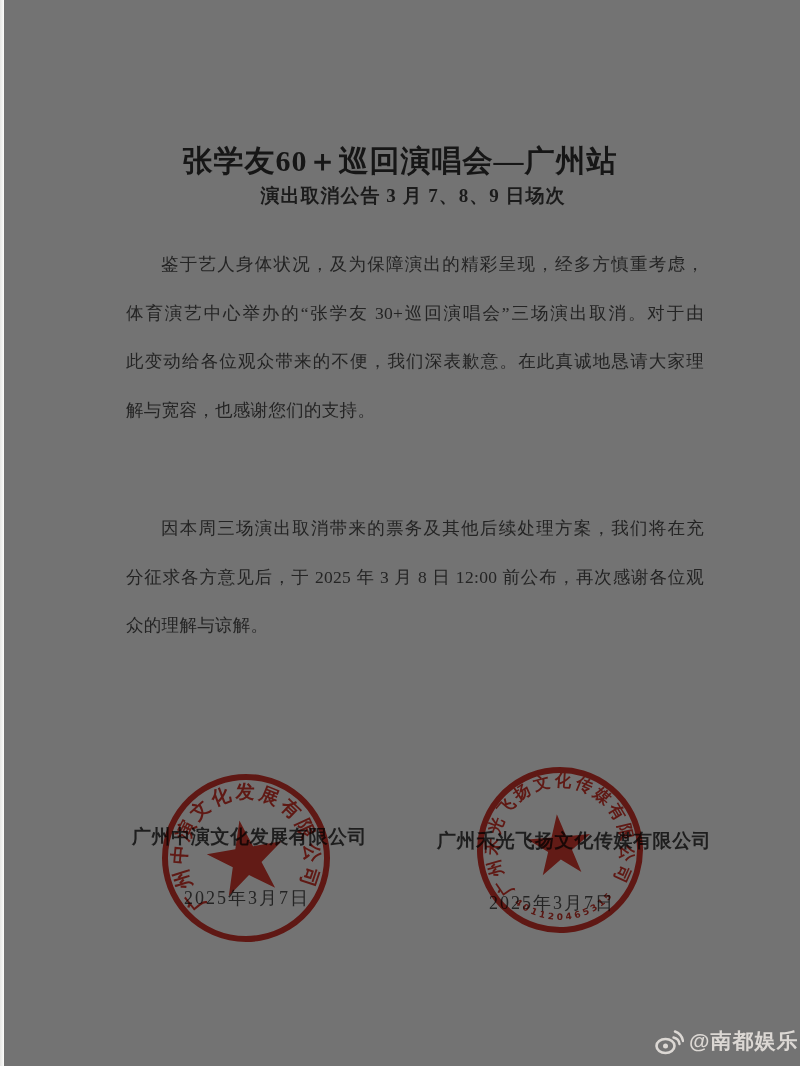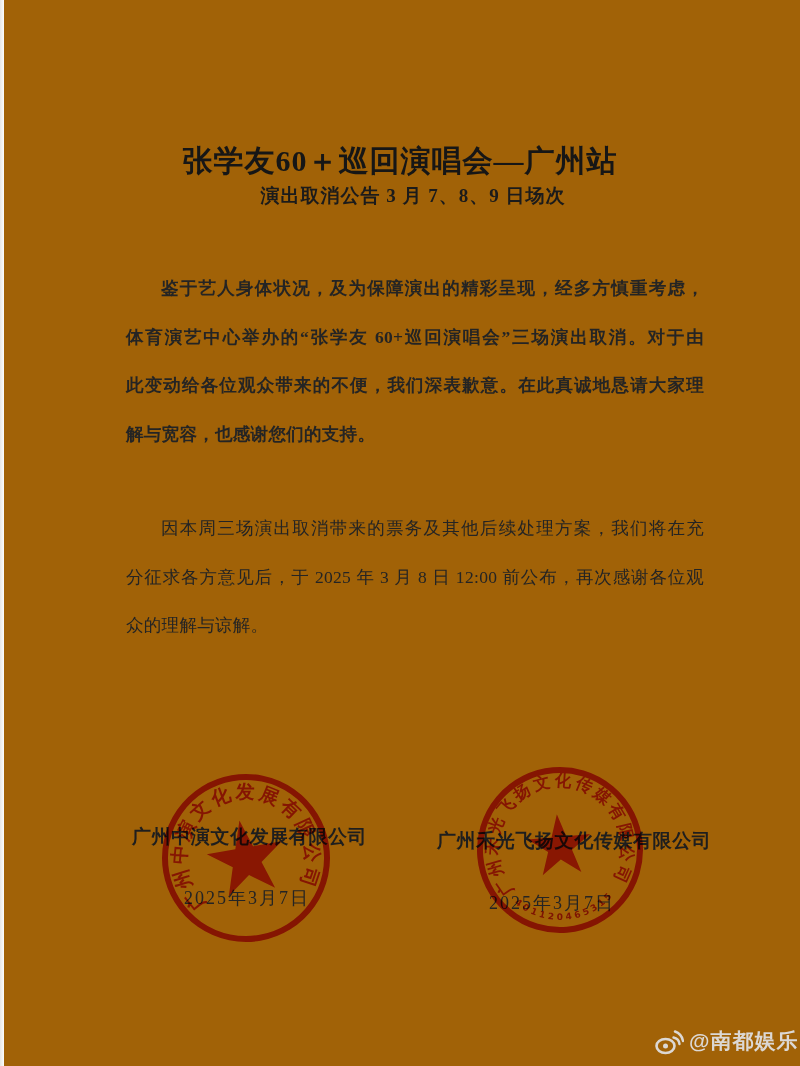--- a/index.html
+++ b/index.html
@@ -1,20 +1,20 @@
 <!DOCTYPE html>
 <html><head>
 <meta charset="utf-8">
 <style>
   * { margin:0; padding:0; box-sizing:border-box; }
   html,body { background:#ffffff; }
   .page {
     position:relative;
     width:800px; height:1066px;
-    background:#a16207;
+    background:#737373;
     font-family:"Liberation Serif","DejaVu Serif",serif;
     overflow:hidden;
   }
   .scan-edge {
     position:absolute; left:0; top:0; width:4px; height:100%;
     background:linear-gradient(to right,#e6e6e4,#fcfcfb);
   }
   .title {
     position:absolute; top:141px; left:0; width:100%;
     text-align:center; font-size:30px; font-weight:bold;
@@ -22,21 +22,21 @@
   }
   .subtitle {
     position:absolute; top:183px; left:13px; width:100%;
     text-align:center; font-size:19px; font-weight:bold;
     color:#1b1b1b; letter-spacing:1px;
   }
   .body-block {
     position:absolute; left:126px; width:578px;
     color:#242424; font-size:17.5px;
   }
-  #para1 { top:264px;font-weight:bold; }
+  #para1 { top:240px; }
   #para2 { top:504px;font-family:Liberation Serif, serif; }
   .line {
     height:48.5px; line-height:48.5px;
     text-align:justify; text-align-last:justify;
     letter-spacing:0.3px;
   }
   .line.last { text-align-last:left; }
   .line.indent { text-indent:35px; }
   .sig-company {
     position:absolute; font-weight:bold; font-size:19px;
@@ -78,21 +78,21 @@
 <body>
 
 <div class="page">
   <div class="scan-edge"></div>
 
   <div class="title">张学友60＋巡回演唱会—广州站</div>
   <div class="subtitle">演出取消公告 3 月 7、8、9 日场次</div>
 
   <div class="body-block" id="para1">
     <div class="line indent">鉴于艺人身体状况，及为保障演出的精彩呈现，经多方慎重考虑，</div>
-    <div class="line">体育演艺中心举办的“张学友 60+巡回演唱会”三场演出取消。对于由</div>
+    <div class="line">体育演艺中心举办的“张学友 30+巡回演唱会”三场演出取消。对于由</div>
     <div class="line">此变动给各位观众带来的不便，我们深表歉意。在此真诚地恳请大家理</div>
     <div class="line last">解与宽容，也感谢您们的支持。</div>
   </div>
 
   <div class="body-block" id="para2">
     <div class="line indent">因本周三场演出取消带来的票务及其他后续处理方案，我们将在充</div>
     <div class="line">分征求各方意见后，于 2025 年 3 月 8 日 12:00 前公布，再次感谢各位观</div>
     <div class="line last">众的理解与谅解。</div>
   </div>
 

